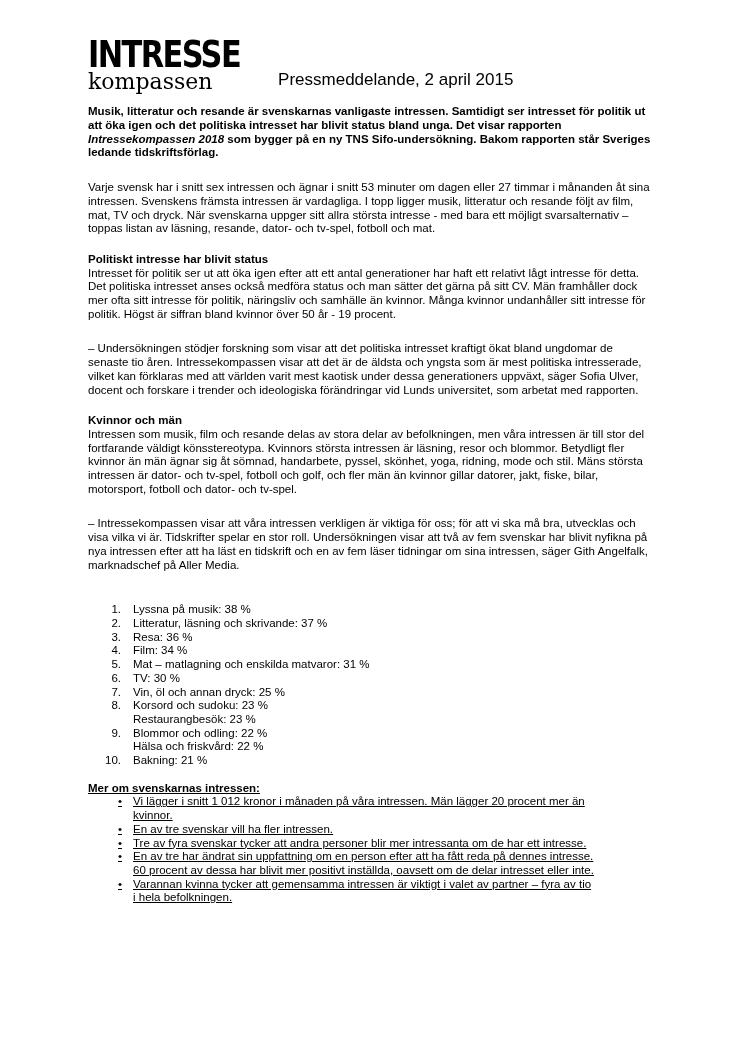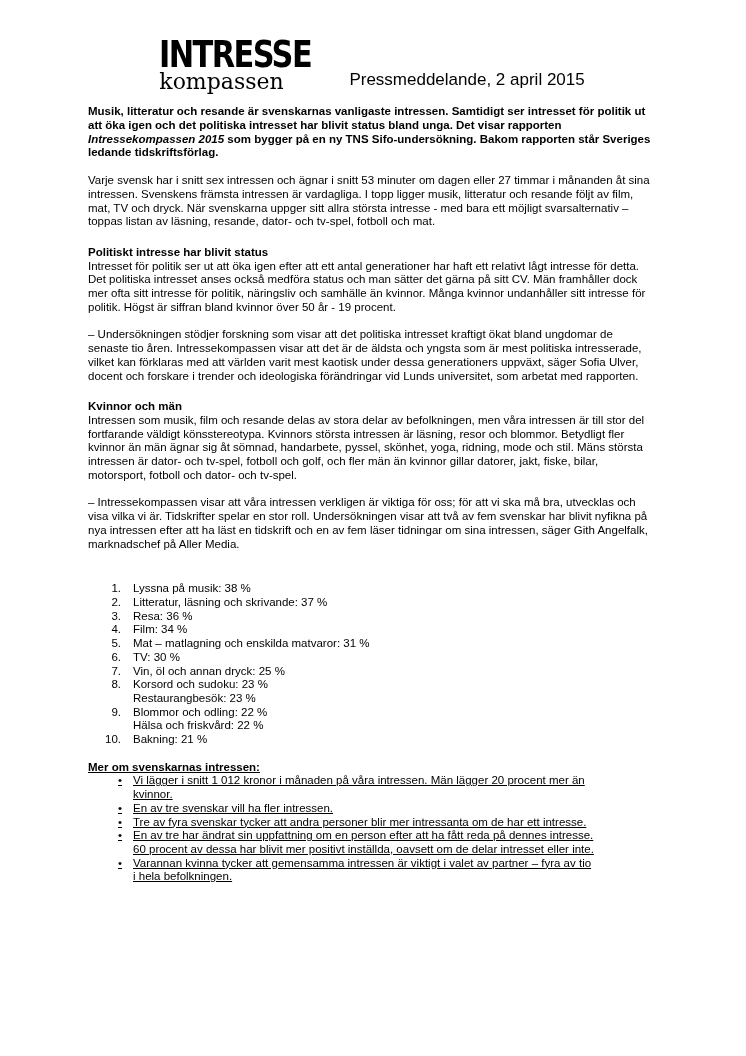--- a/index.html
+++ b/index.html
@@ -14,21 +14,21 @@
   .page {
     position: relative;
     width: 746px;
     height: 1056px;
     padding: 38px 90px 0 88px;
     background: #ffffff;
   }
   
   .header-row {
     display: flex;
-    justify-content: center;
+    justify-content: flex-start;
     align-items: flex-end;
   }
   .logo { line-height: 1; }
   .logo-title {
     display: inline-block;
     font-family: "DejaVu Sans", sans-serif;
     font-weight: 800;
     font-size: 38px;
     letter-spacing: -2px;
     line-height: 0.85;
@@ -46,21 +46,21 @@
     font-size: 17px;
     line-height: 14px;
     padding-bottom: 6px;
   }
   
   .title-block { margin-top: 22px; }
   .kicker { font-size: 18px; line-height: 1.25; font-weight: 400; }
   .headline { font-size: 18.5px; line-height: 1.25; font-weight: 700; margin-top: 1px; }
   
   .bodytext { font-size: 11.5px; line-height: 13.7px; }
-  p.para { margin-top: 14px; }
+  p.para { margin-top: 21px; }
   p.intro { font-weight: 700; margin-top: 12px; }
   .intro em { font-style: italic; }
   .section-heading { font-weight: 700; margin-top: 17px; }
   .section-heading + p.para { margin-top: 0; }
   
   .list-block { margin-top: 31px; }
   .list-heading { font-weight: 700; }
   .num-list { margin-top: 0; }
   .num-row { display: flex; }
   .num-col {
@@ -91,21 +91,21 @@
     <div class="logo">
       <div class="logo-title">INTRESSE</div>
       <div class="logo-subtitle">kompassen</div>
     </div>
     <div class="dateline">Pressmeddelande, 2 april 2015</div>
   </div>
 
 
   <div class="bodytext">
 
-    <p class="para intro"><span>Musik, litteratur och resande är svenskarnas vanligaste intressen. Samtidigt ser intresset för politik ut att öka igen och det politiska intresset har blivit status bland unga. Det visar rapporten </span><em>Intressekompassen 2015</em><span> som bygger på en ny TNS Sifo-undersökning. Bakom rapporten står Sveriges ledande tidskriftsförlag.</span></p>
+    <p class="para intro"><span>Musik, litteratur och resande är svenskarnas vanligaste intressen. Samtidigt ser intresset för politik ut att öka igen och det politiska intresset har blivit status bland unga. Det visar rapporten </span><em>Intressekompassen 2018</em><span> som bygger på en ny TNS Sifo-undersökning. Bakom rapporten står Sveriges ledande tidskriftsförlag.</span></p>
 
     <p class="para">Varje svensk har i snitt sex intressen och ägnar i snitt 53 minuter om dagen eller 27 timmar i månanden åt sina intressen. Svenskens främsta intressen är vardagliga. I topp ligger musik, litteratur och resande följt av film, mat, TV och dryck. När svenskarna uppger sitt allra största intresse - med bara ett möjligt svarsalternativ – toppas listan av läsning, resande, dator- och tv-spel, fotboll och mat.</p>
 
     <div class="section-heading">Politiskt intresse har blivit status</div>
     <p class="para">Intresset för politik ser ut att öka igen efter att ett antal generationer har haft ett relativt lågt intresse för detta. Det politiska intresset anses också medföra status och man sätter det gärna på sitt CV. Män framhåller dock mer ofta sitt intresse för politik, näringsliv och samhälle än kvinnor. Många kvinnor undanhåller sitt intresse för politik. Högst är siffran bland kvinnor över 50 år - 19 procent.</p>
 
     <p class="para">– Undersökningen stödjer forskning som visar att det politiska intresset kraftigt ökat bland ungdomar de senaste tio åren. Intressekompassen visar att det är de äldsta och yngsta som är mest politiska intresserade, vilket kan förklaras med att världen varit mest kaotisk under dessa generationers uppväxt, säger Sofia Ulver, docent och forskare i trender och ideologiska förändringar vid Lunds universitet, som arbetat med rapporten.</p>
 
     <div class="section-heading">Kvinnor och män</div>
     <p class="para">Intressen som musik, film och resande delas av stora delar av befolkningen, men våra intressen är till stor del fortfarande väldigt könsstereotypa. Kvinnors största intressen är läsning, resor och blommor. Betydligt fler kvinnor än män ägnar sig åt sömnad, handarbete, pyssel, skönhet, yoga, ridning, mode och stil. Mäns största intressen är dator- och tv-spel, fotboll och golf, och fler män än kvinnor gillar datorer, jakt, fiske, bilar, motorsport, fotboll och dator- och tv-spel.</p>

